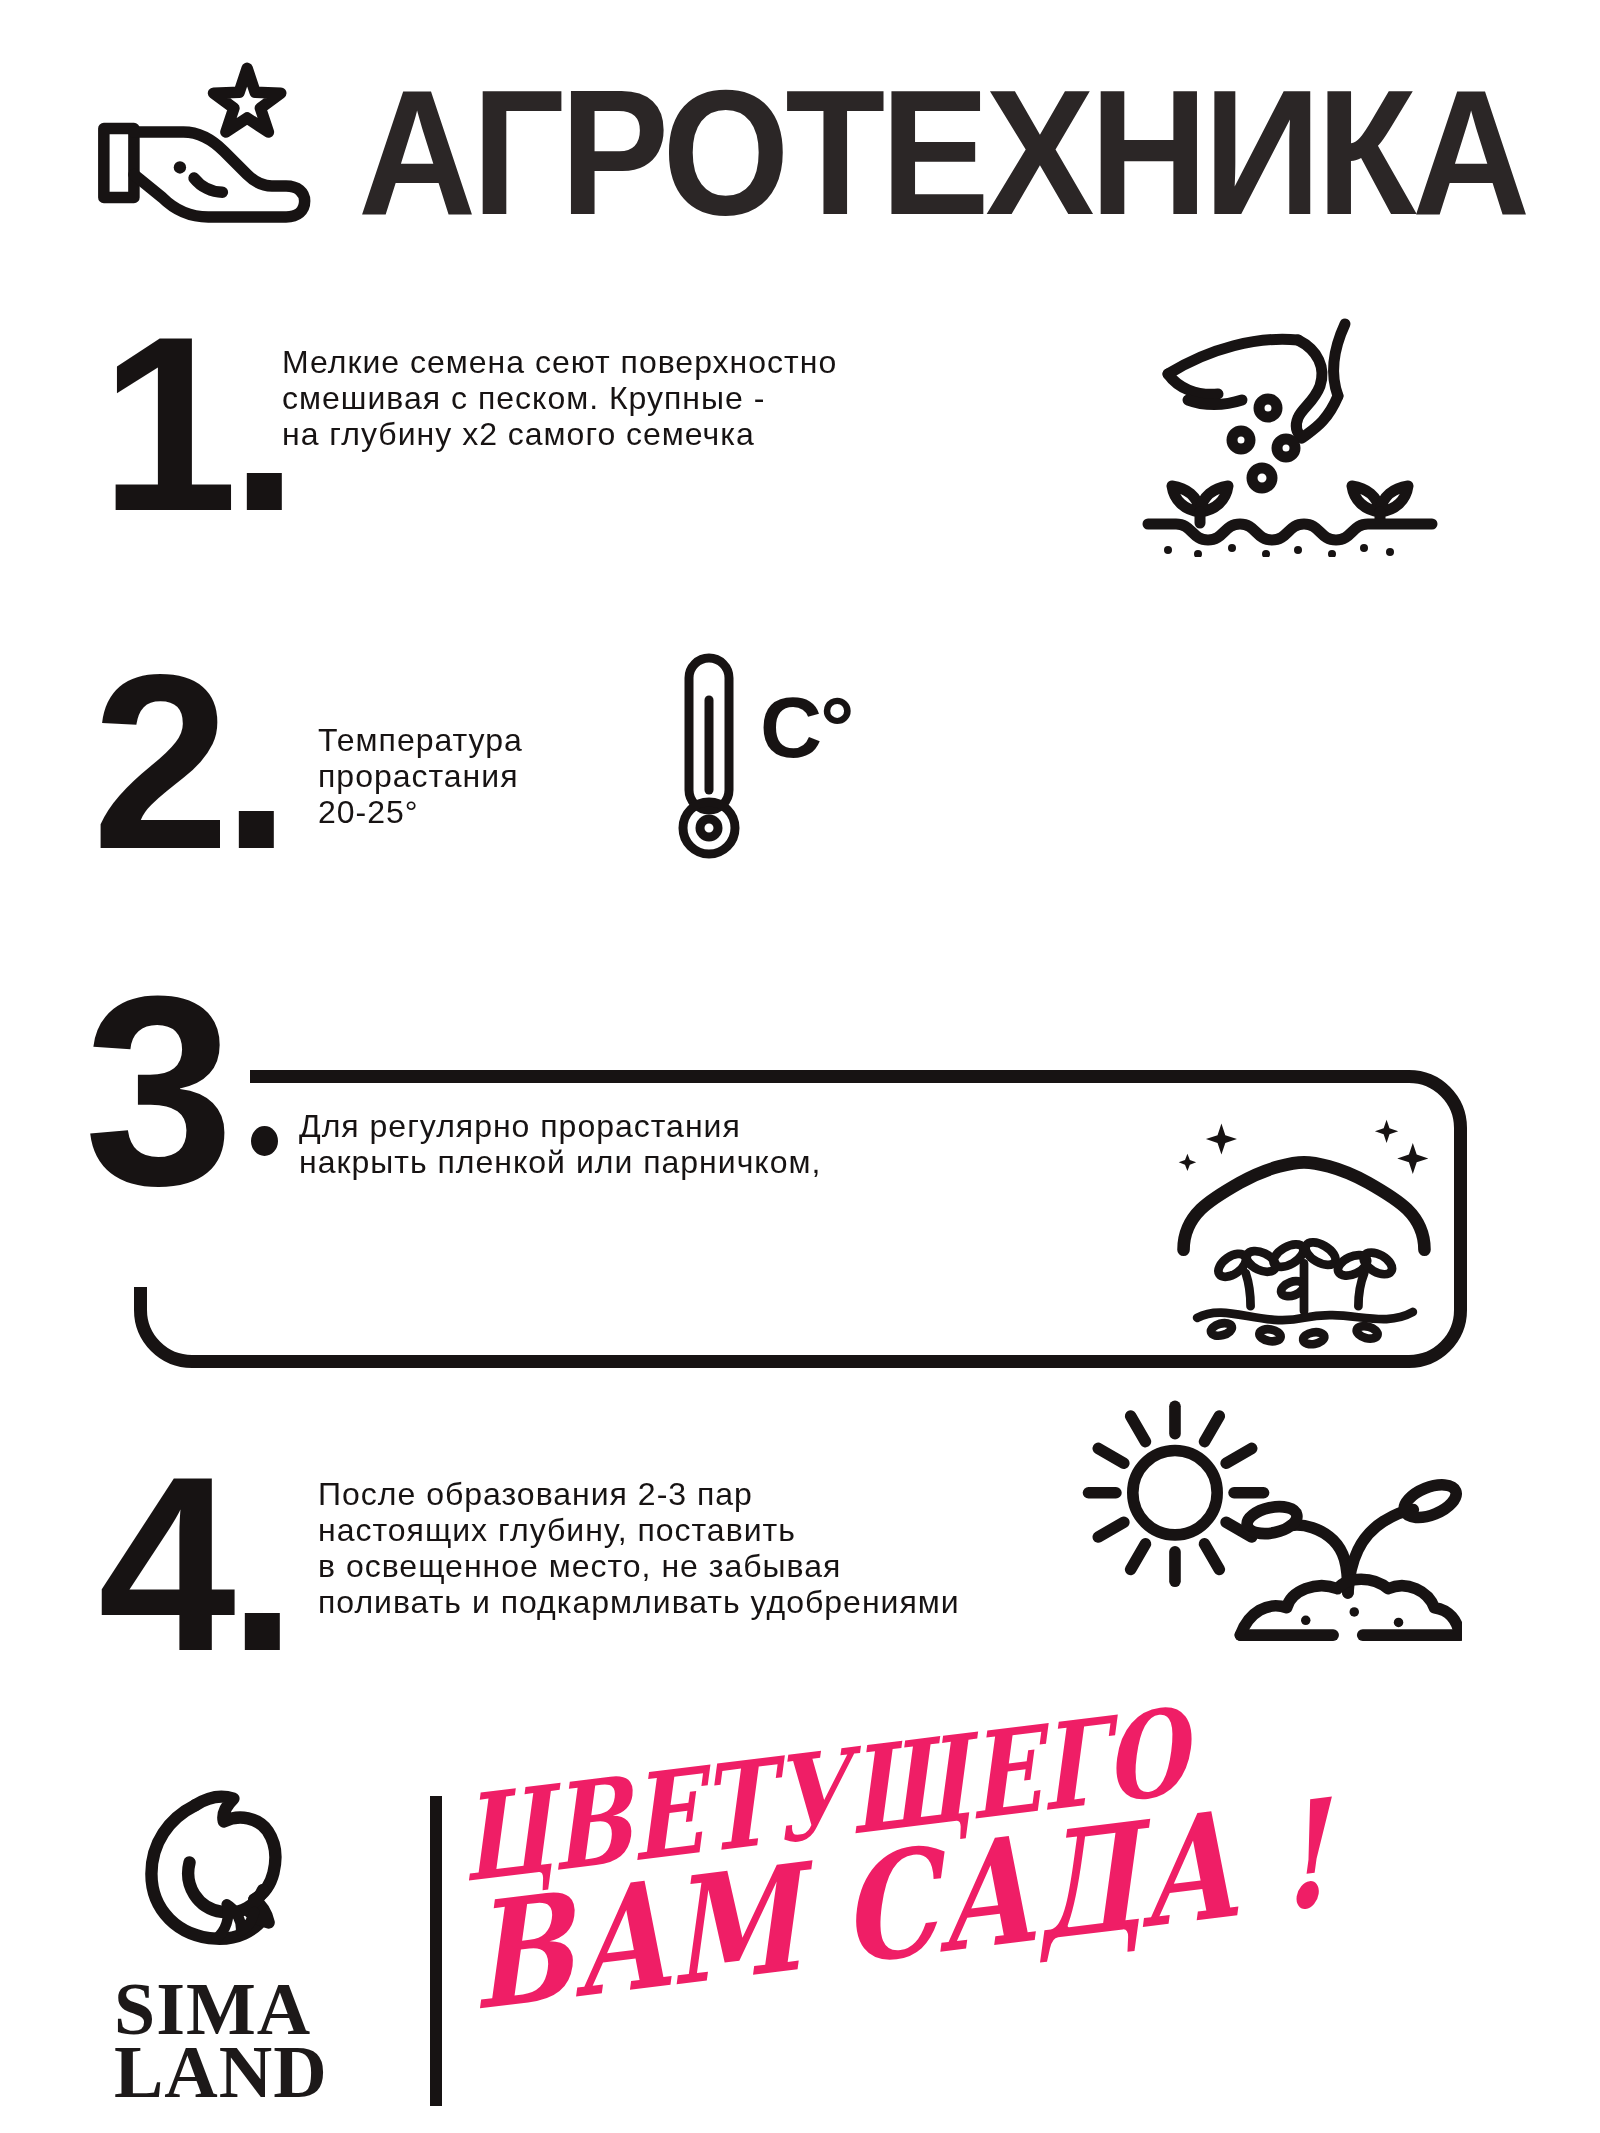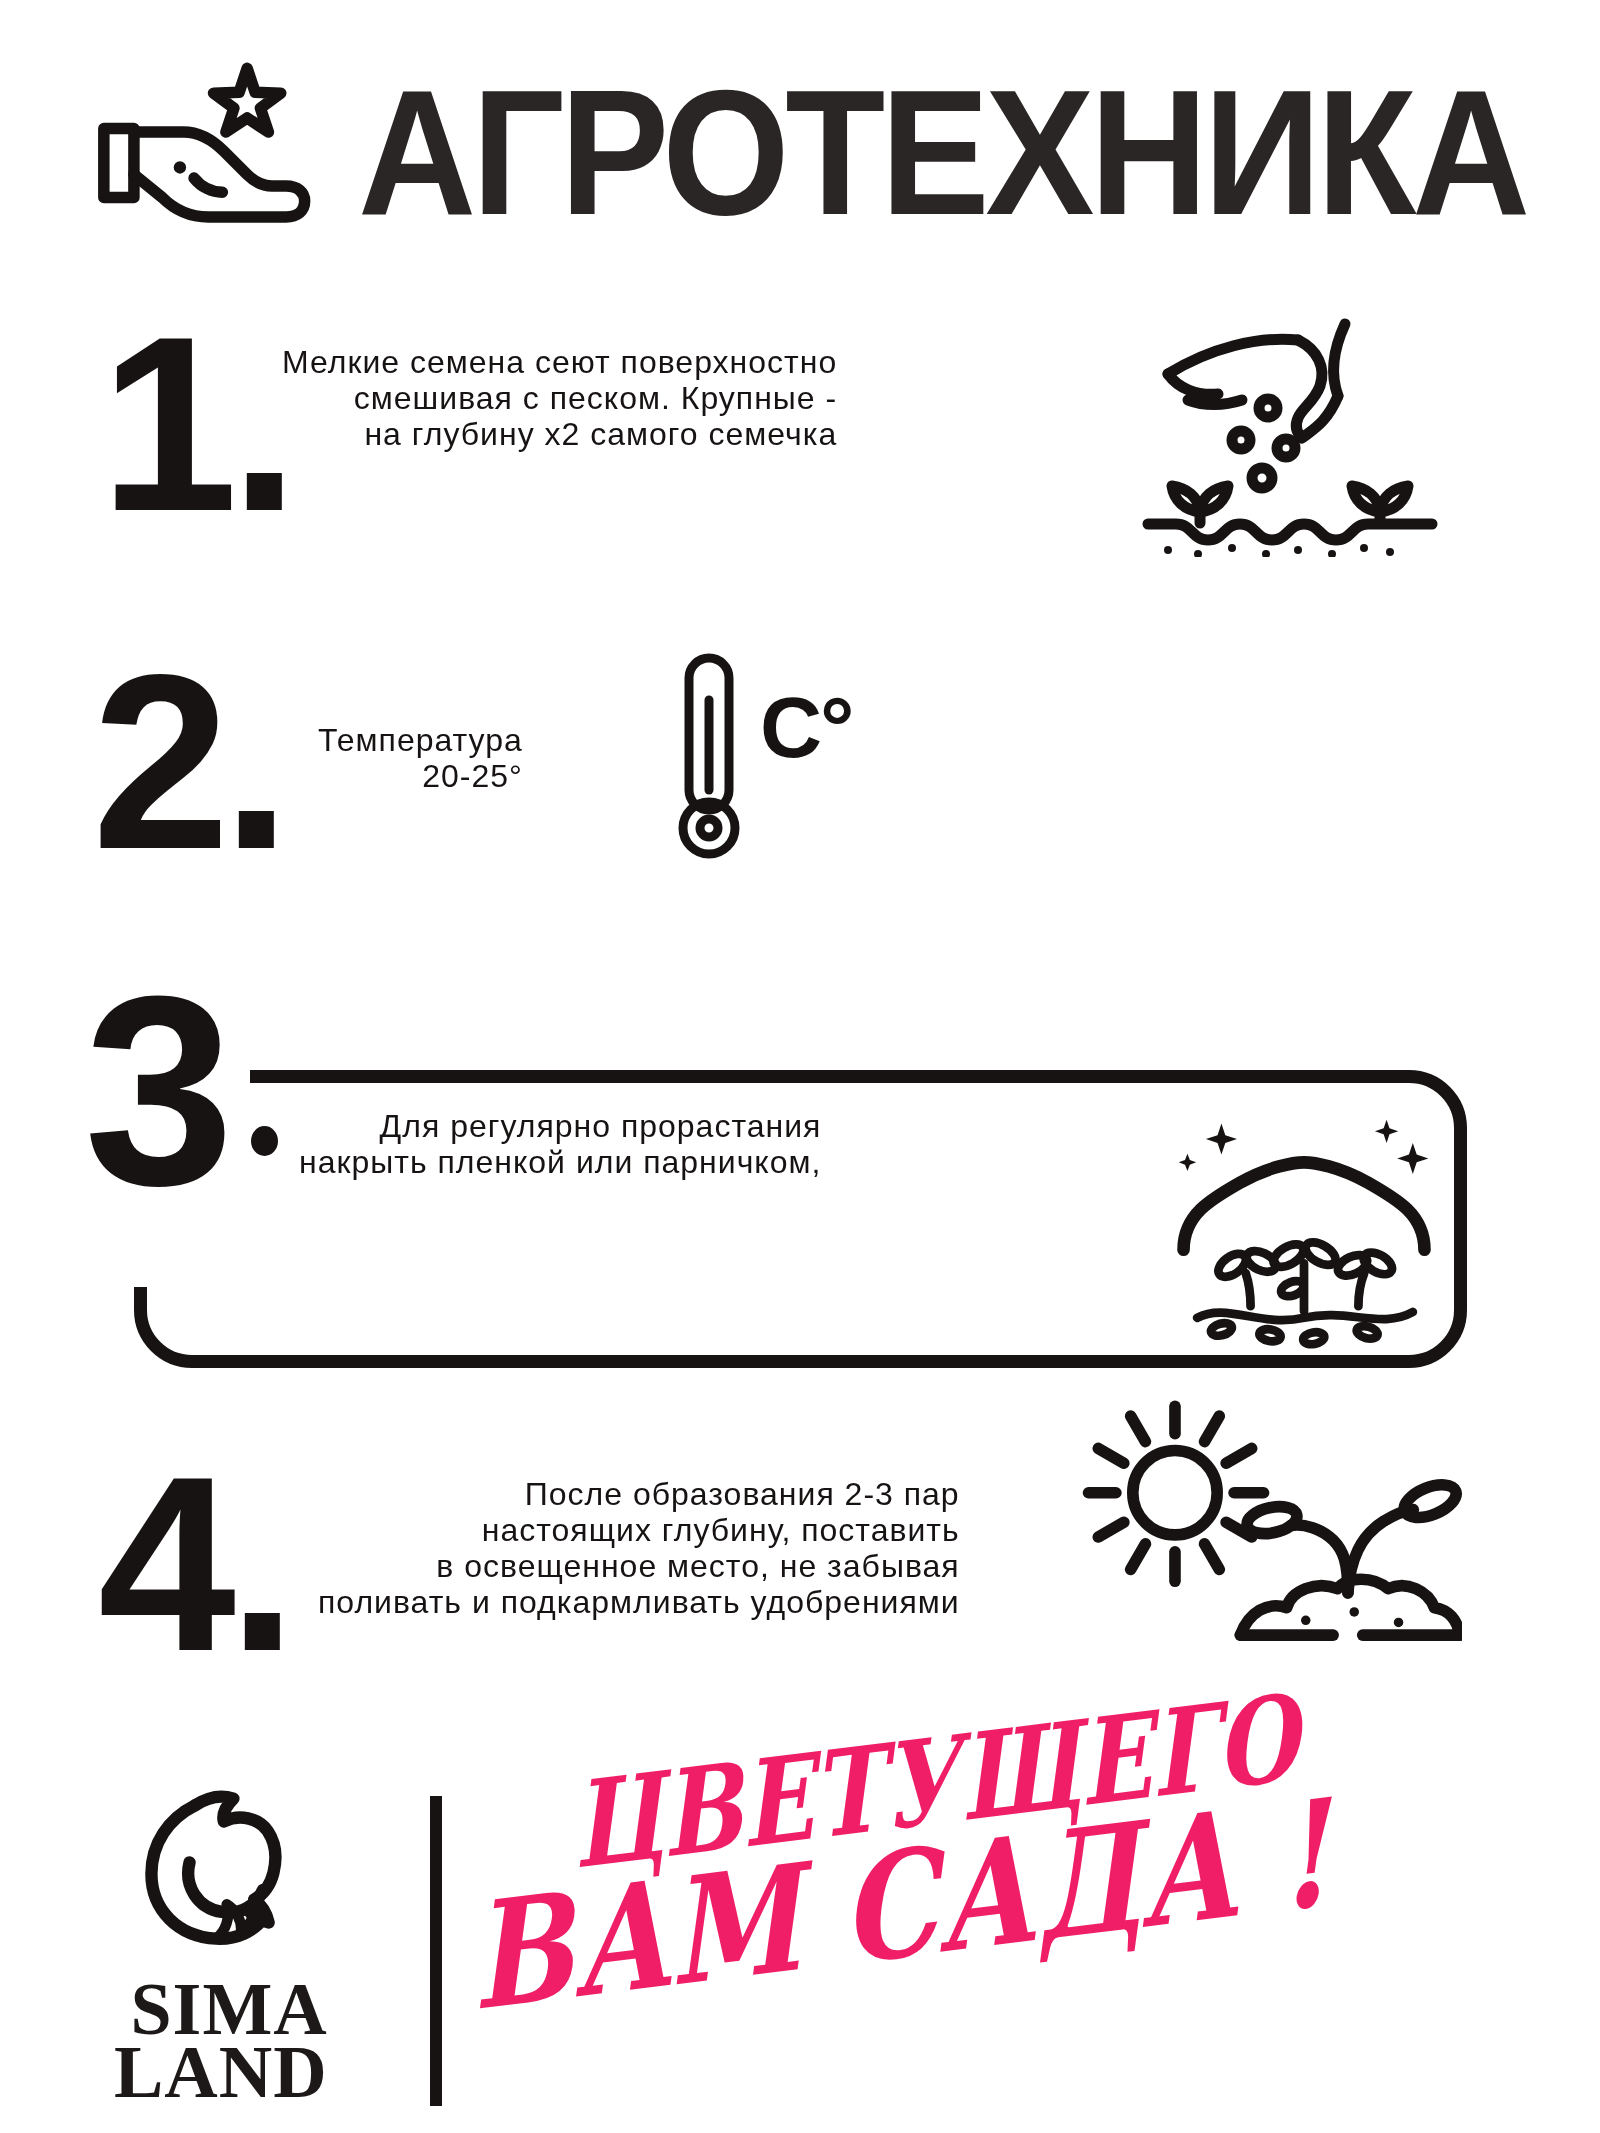--- a/index.html
+++ b/index.html
@@ -1,20 +1,20 @@
 <!DOCTYPE html>
 <html lang="ru" style="--ink: #171313; --pink: #ef1e66; --bg: #ffffff;"><head>
 <meta charset="utf-8">
 <style>
   :root{ --ink:#171313; --pink:#ef1e66; --bg:#ffffff; }
   html,body{ margin:0; padding:0; background:#e8e8e8; }
   .page{
     position:relative; width:1600px; height:2133px; margin:0 auto;
     background:var(--bg); overflow:hidden;
-    font-family:"Liberation Sans", sans-serif; color:var(--ink);text-align:right;
+    font-family:"Liberation Sans", sans-serif; color:var(--ink);
   }
   .abs{ position:absolute; }
   
   .logo{ left:95px; top:48px; }
   .title{
     left:358px; top:64px; font-size:178px; font-weight:700; line-height:1;
     letter-spacing:-5px; color:#2b2626; transform:scaleX(0.92);
     transform-origin:left top; white-space:nowrap;
   }
   
@@ -105,20 +105,21 @@
           <circle cx="192" cy="242" r="4"></circle>
         <circle cx="224" cy="236" r="4"></circle>
           <circle cx="250" cy="240" r="4"></circle>
       </g>
     </g>
   </svg>
 
   <div class="abs num" style="left:92px; top:668px;">2.</div>
   <div class="abs txt" style="left:318px; top:722px;">
     <div>Температура</div>
+    <div>прорастания</div>
     <div>20-25°</div>
   </div>
   <div class="abs icon-row" style="left:672px; top:652px;">
     <svg width="78" height="212" viewBox="0 0 76 212">
       <g fill="none" stroke="#171313" stroke-width="9" stroke-linecap="round">
         <rect x="16" y="6" width="40" height="152" rx="20"></rect>
         <line x1="36" y1="48" x2="36" y2="138"></line>
         <circle cx="36" cy="176" r="26"></circle>
         <circle cx="36" cy="176" r="9"></circle>
       </g>

